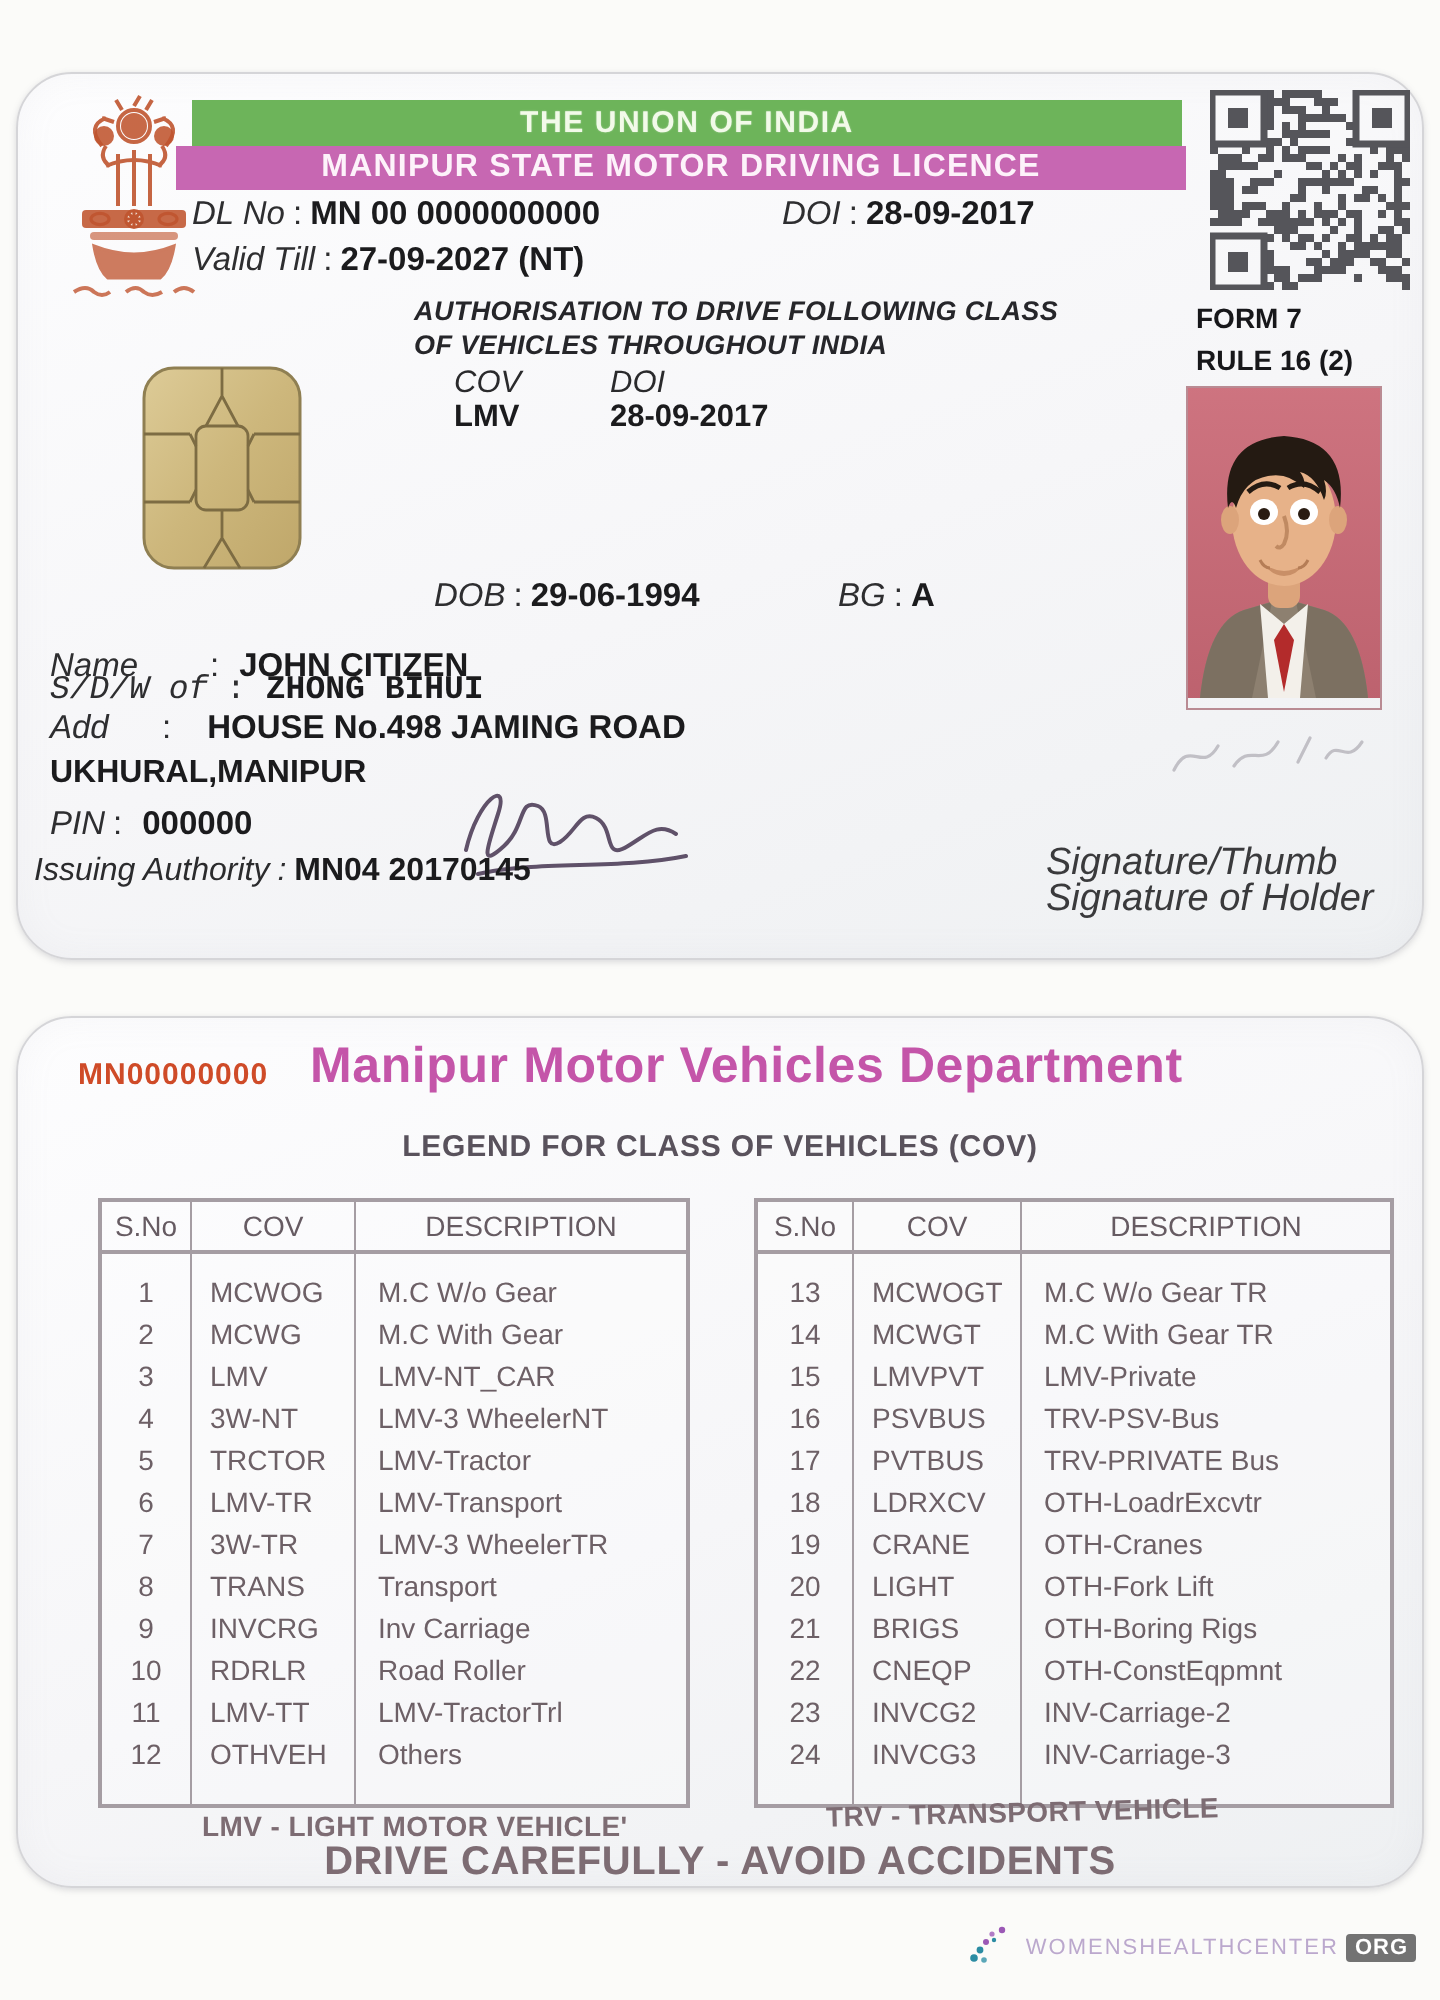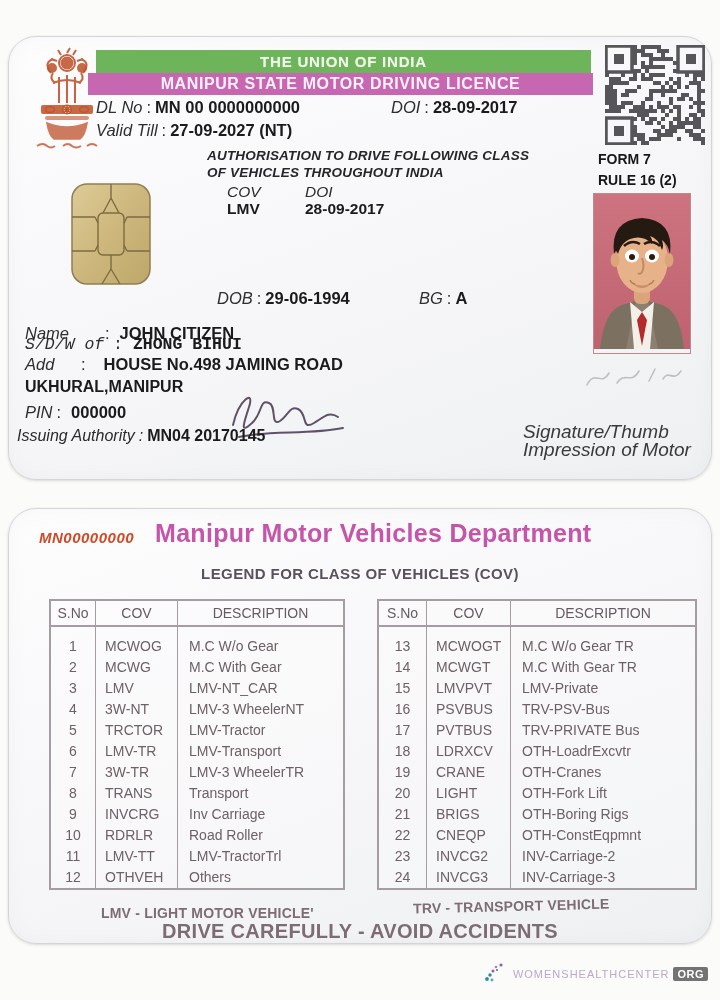--- a/index.html
+++ b/index.html
@@ -53,21 +53,21 @@
   .t-right .thead,.t-right .tbody{grid-template-columns:48px 84px 1fr;}
   .thead{border-bottom:2px solid #a59da3;}
   .thead .tcell{font-size:14px;text-align:center;line-height:24px;color:#665b62;}
   .tcell{border-right:1.5px solid #a59da3;}
   .tcell:nth-child(3n){border-right:none;}
   .tbody .tcell{font-size:14px;line-height:21px;}
   .tbody .tcell.sno{text-align:center;}
   .tbody .tcell.cov{padding-left:9px;}
   .tbody .tcell.desc{padding-left:11px;}
   .tbody .tcell:nth-child(-n+3){padding-top:9px;}
-  .tbody .tcell:nth-last-child(-n+3){}
+  .tbody .tcell:nth-last-child(-n+3){padding-bottom:14px;}
   .footnote{font-weight:700;font-size:14px;color:#7d6c73;white-space:nowrap;letter-spacing:.2px;}
   .drive-footer{width:100%;text-align:center;font-weight:700;font-size:20px;color:#7d6c73;letter-spacing:.3px;}
 
   
   .watermark{position:absolute;right:12px;top:962px;display:flex;align-items:center;gap:4px;}
   .wm-text{font-size:11px;letter-spacing:1px;color:#bba8cd;font-weight:400;}
   .wm-org{font-size:11px;letter-spacing:.5px;color:#ffffff;background:#737373;padding:1px 4px;border-radius:2px;font-weight:700;}
 </style>
 </head>
 <body>
@@ -497,27 +497,27 @@
         <path d="M8 26 C16 10 22 28 30 14"></path>
         <path d="M38 24 C46 12 52 26 60 12"></path>
         <path d="M70 22 l6 -12"></path>
         <path d="M84 20 C90 10 94 24 102 12"></path>
       </g>
     </svg>
   </div>
 
   <div class="abs holder-lbl" style="left:514px;top:386px;">
     <div>Signature/Thumb</div>
-    <div>Impression of Motor</div>
+    <div>Signature of Holder</div>
   </div>
 </div>
 
 <div class="card" id="back-card">
 
-  <div class="abs serial" style="left:30px;top:20px;font-style:italic;">MN00000000</div>
+  <div class="abs serial" style="left:30px;top:20px;">MN00000000</div>
   <div class="abs back-title" style="left:146px;top:10px;">Manipur Motor Vehicles Department</div>
   <div class="abs legend-title" style="left:0;top:56px;">LEGEND FOR CLASS OF VEHICLES (COV)</div>
 
   <div class="abs vtable t-left" style="left:40px;top:90px;width:292px;">
     <div class="thead">
       <div class="tcell">S.No</div>
       <div class="tcell">COV</div>
       <div class="tcell">DESCRIPTION</div>
     </div>
     <div class="tbody" id="left-table-body">

